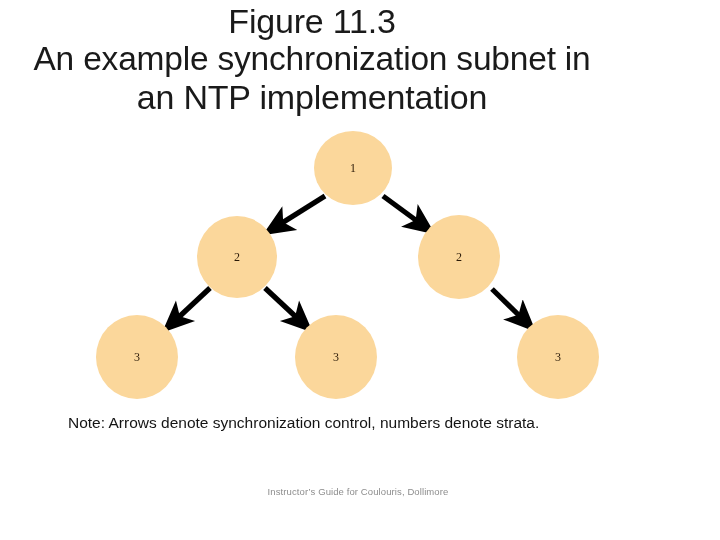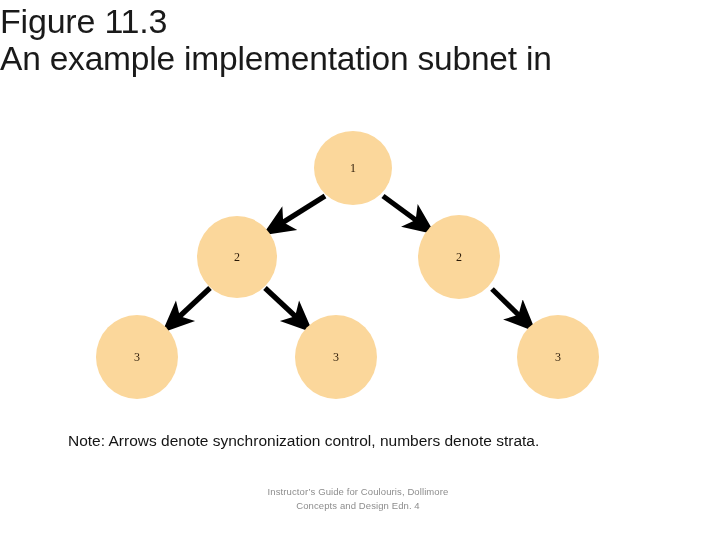--- a/index.html
+++ b/index.html
@@ -13,20 +13,21 @@
     position:relative;
     width:720px; height:540px;
     background:#ffffff;
   }
 
   
   #title {
     position:absolute;
     left:0; top:2px;
     width:624px;
+    text-align:center;
     font-size:34px;
     line-height:38px;
     color:#1a1a1a;
     font-weight:400;
     letter-spacing:-0.2px;
     z-index:5;
     pointer-events:none;
   }
   #title .tline { display:block; white-space:nowrap; }
   #title .tline.wide { font-size:33.5px; }
@@ -57,21 +58,21 @@
     font-size:12px;
     color:#2b1a08;
     font-family:"Liberation Serif", serif;
     line-height:1;
     user-select:none;
   }
 
   
   #note {
     position:absolute;
-    left:68px; top:430px;
+    left:68px; top:412px;
     width:580px;
     font-size:15.5px;
     line-height:22px;
     color:#141414;
     z-index:6;
   }
 
   
   #footer {
     position:absolute;
@@ -130,23 +131,23 @@
     </div>
 
     <div class="node" style="left:517px; top:315px; width:82px; height:84px;">
       <span class="nlabel">3</span>
     </div>
 
   </div>
 
   <div id="title">
     <span class="tline">Figure 11.3</span>
-    <span class="tline wide">An example implementation subnet in</span>
+    <span class="tline wide">An example synchronization subnet in</span>
+    <span class="tline">an NTP implementation</span>
   </div>
 
   <div id="note">Note: Arrows denote synchronization control, numbers denote strata.</div>
 
   <div id="footer">
     <span>Instructor’s Guide for  Coulouris, Dollimore</span>
-    <span>Concepts and Design  Edn. 4</span>
   </div>
 
 </div>
 
 </body></html>

